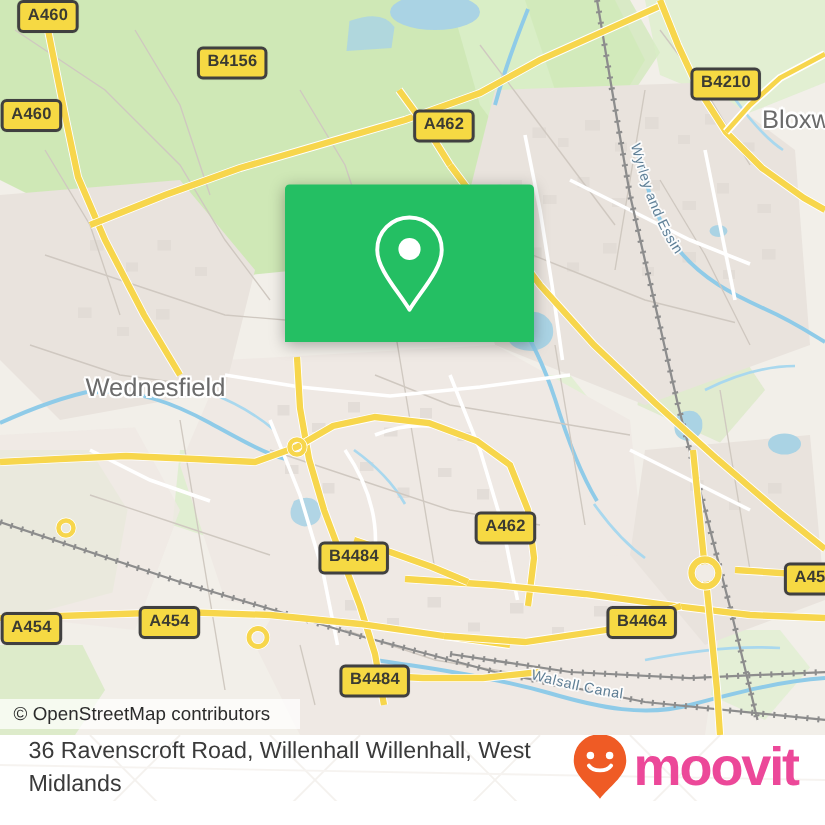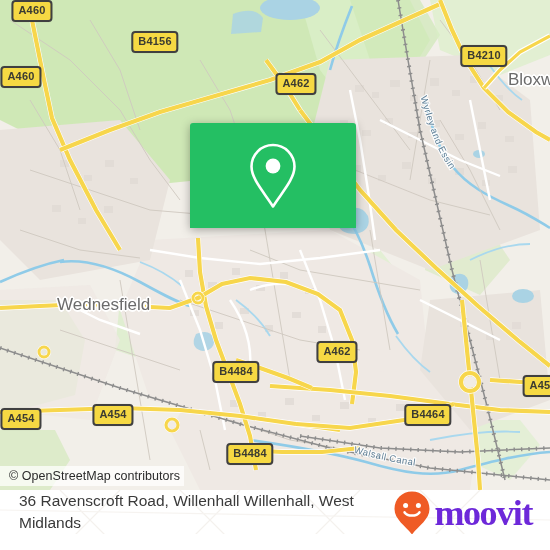--- a/index.html
+++ b/index.html
@@ -119,39 +119,39 @@
     border-left: 10px solid transparent;
     border-right: 10px solid transparent;
     border-top: 10px solid #fdfdfd;
   }
 
   
   .attribution {
     position: absolute;
     left: 0;
     top: 466px;
-    padding: 3px 4px 3px 9px;
+    padding: 3px 20px 3px 9px;
     background: rgba(255,255,255,.72);
     font-family: "Liberation Sans", sans-serif;
     font-size: 12.5px;
     color: #2b2b2b;
     letter-spacing: .05px;
     white-space: nowrap;
   }
 
   
   .footer {
     position: absolute;
     left: 0;
     top: 490px;
     width: 550px;
     height: 44px;
     background: #ffffff;
     display: flex;
-    align-items: flex-start;
+    align-items: flex-end;
     overflow: hidden;
   }
   .footer-watermark {
     position: absolute;
     left: 0; top: 0; width: 550px; height: 60px;
     opacity: .55;
     pointer-events: none;
   }
   .footer-address {
     position: relative;
@@ -166,24 +166,24 @@
   }
   .footer-logo {
     position: relative;
     flex: 0 0 auto;
     display: flex;
     align-items: center;
     gap: 2px;
     padding-right: 18px;
   }
   .moovit-wordmark {
-    font-family: Liberation Serif, serif;
+    font-family: Liberation Sans, sans-serif;
     font-size: 36px;
     font-weight: bold;
-    color: #6d28d9;
+    color: #ec4899;
     letter-spacing: -1.4px;
     line-height: 36px;
   }
 </style>
 </head>
 <body>
 
 <div id="app">
 
   <div class="map">
@@ -422,21 +422,21 @@
         <path id="canalpath2" d="M352,452 C380,460 410,466 436,468" fill="none"></path>
         <text class="water-label">
           <textPath href="#canalpath1" startOffset="2%">Wyrley and Essington Canal</textPath>
         </text>
         <text class="water-label">
           <textPath href="#canalpath2" startOffset="2%">Walsall Canal</textPath>
         </text>
       </g>
     </svg>
 
-    <div class="place-label big" style="left:57px; top:249px;margin-top:46px;">Wednesfield</div>
+    <div class="place-label big" style="left:57px; top:249px;">Wednesfield</div>
     <div class="place-label big" style="left:508px; top:70px;">Bloxwi</div>
 
     <div class="shield" style="left:32px;  top:11px;">A460</div>
     <div class="shield" style="left:155px; top:42px;">B4156</div>
     <div class="shield" style="left:21px;  top:77px;">A460</div>
     <div class="shield" style="left:296px; top:84px;">A462</div>
     <div class="shield" style="left:484px; top:56px;">B4210</div>
     <div class="shield" style="left:337px; top:352px;">A462</div>
     <div class="shield" style="left:236px; top:372px;">B4484</div>
     <div class="shield" style="left:428px; top:415px;">B4464</div>

